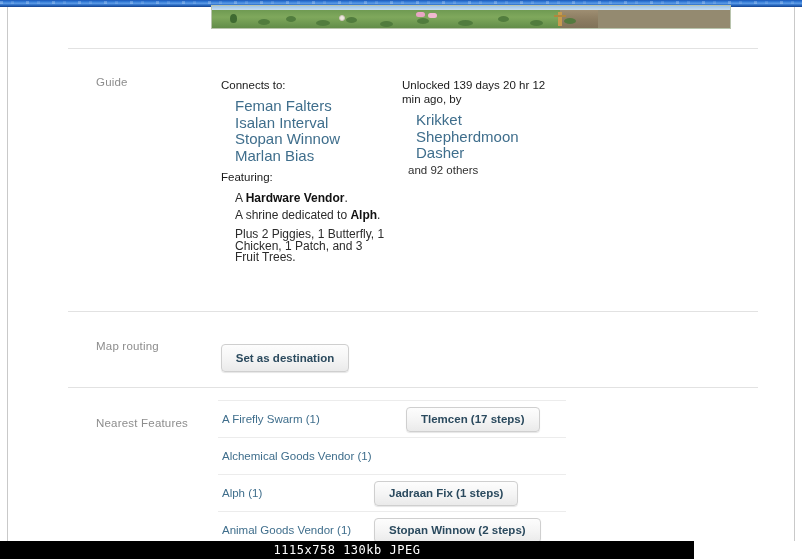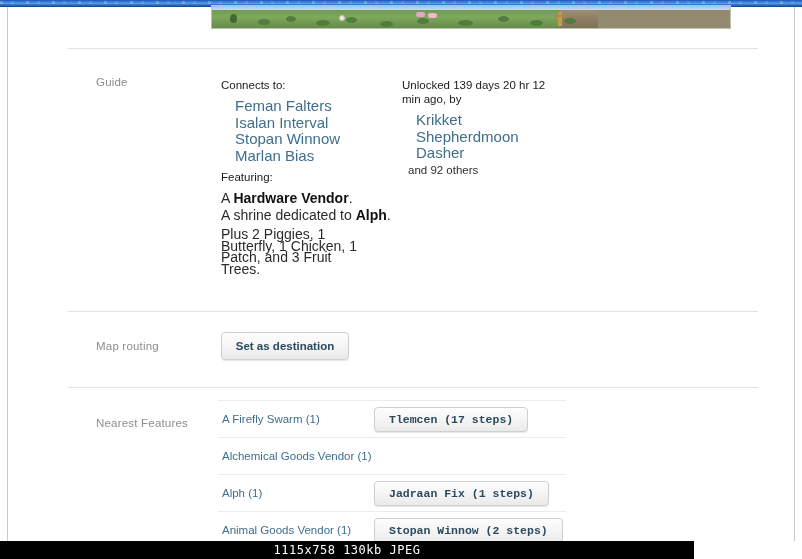--- a/index.html
+++ b/index.html
@@ -180,23 +180,24 @@
   }
   .plain {
     display: block;
     font-size: 11.5px;
     color: #303030;
     line-height: 16.5px;
     margin-left: 6px;
     white-space: nowrap;
   }
   .feature-line {
-    font-size: 14px;
+    font-size: 12px;
     color: #2b2b2b;
     line-height: 16.5px;
+    margin-left: 14px;
   }
   .feature-line.wrap { line-height: 11.5px; width: 150px; }
   .feature-line b { color: #111; }
 
   
   #guide-col-a { position: absolute; left: 213px; top: 48px; width: 165px; }
   #guide-col-b { position: absolute; left: 394px; top: 48px; width: 190px; }
   #featuring-block { position: absolute; left: 213px; top: 140px; width: 170px; }
 
   
@@ -211,54 +212,53 @@
     font-weight: bold;
     text-align: center;
     cursor: pointer;
     box-sizing: border-box;
     white-space: nowrap;
   }
 
   #set-dest-btn {
     position: absolute;
     left: 213px;
-    top: 302px;
+    top: 314px;
     width: 128px;
     height: 28px;
     line-height: 26px;
   }
 
   
   #features-table {
     position: absolute;
     left: 210px;
     top: 370px;
     width: 348px;
   }
   .frow {
     position: relative;
     height: 36px;
     border-top: 1px solid #ececec;
     display: flex;
     align-items: center;
   }
-  .frow:first-child { border-top: 1px solid #ececec; }
+  .frow:first-child { border-top: 1px solid #ececec; gap: 32px; }
   .fname {
     width: 148px;
     padding-left: 4px;
     font-size: 11.5px;
     color: #3f6e8c;
     cursor: pointer;
     white-space: nowrap;
     box-sizing: border-box;
   }
   .fbtn-cell {
     flex: 1;
     padding-left: 8px;
-    font-family: Liberation Mono, monospace;
   }
   .fbtn {
     height: 25px;
     line-height: 23px;
     padding: 0 14px;
   }
 
   
   #statusbar {
     position: absolute;

